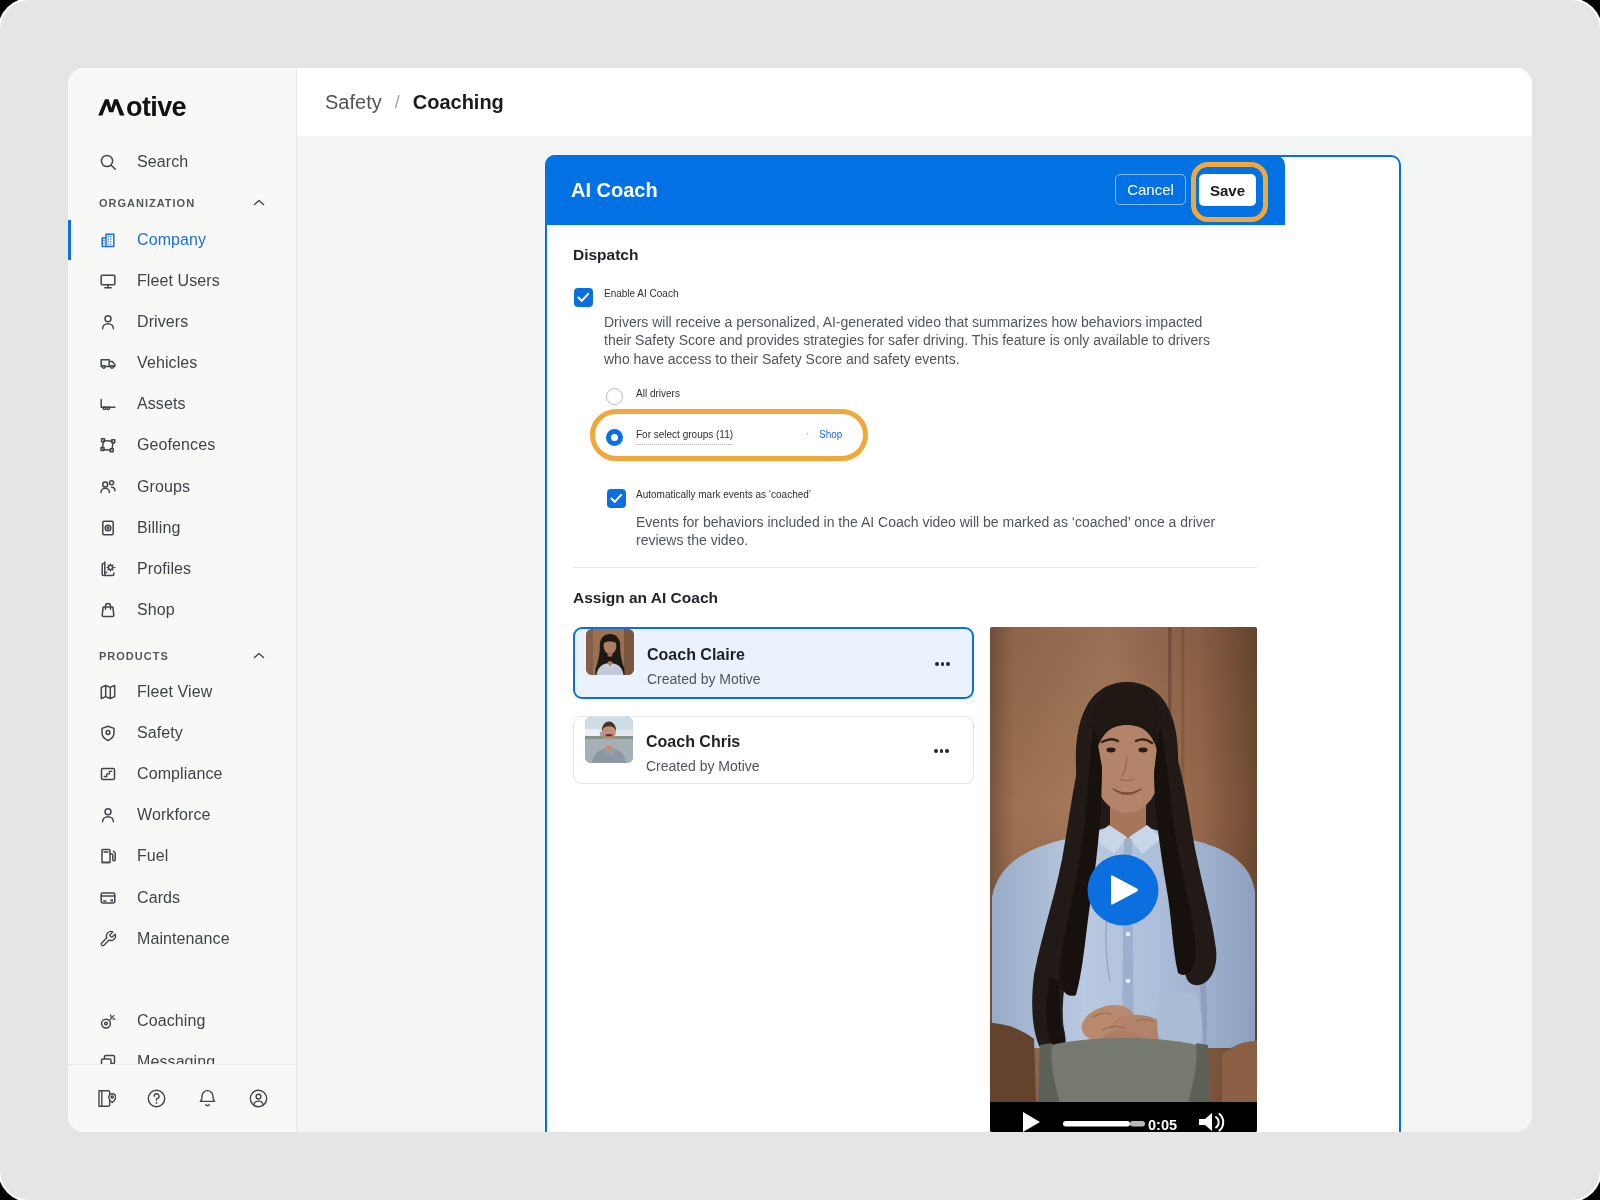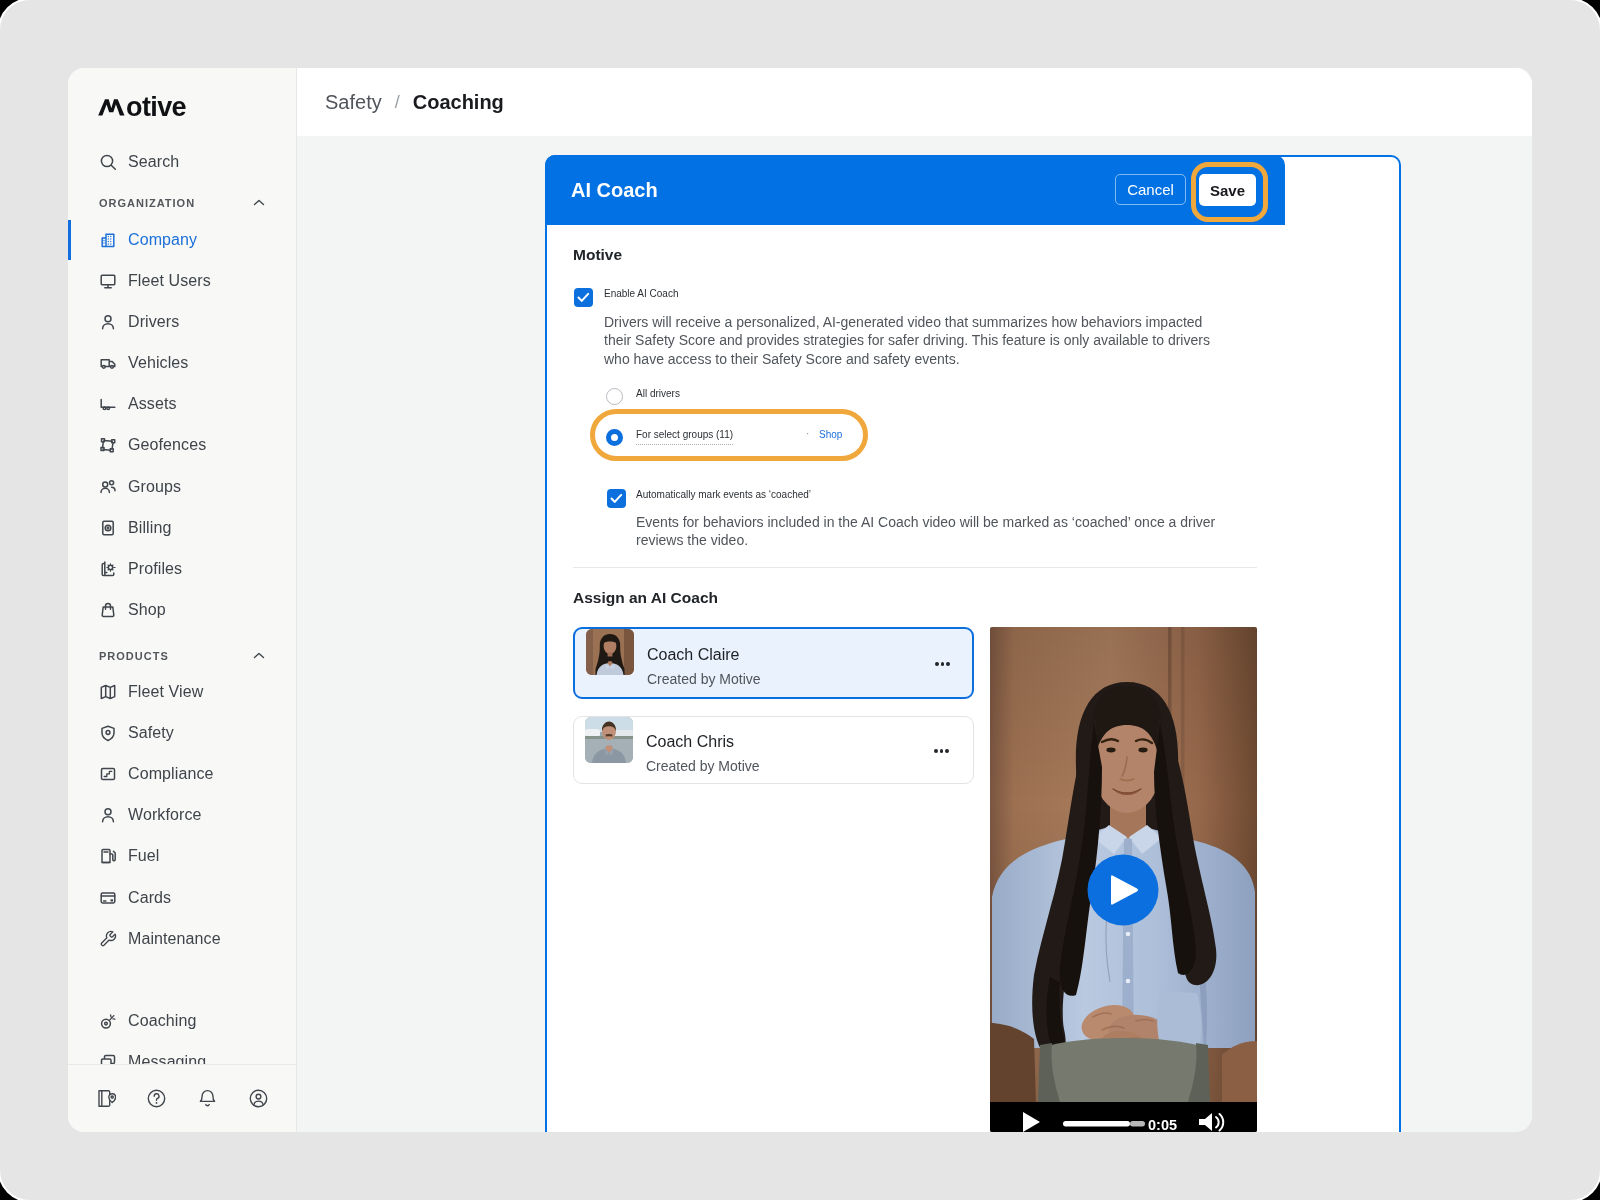--- a/index.html
+++ b/index.html
@@ -6,21 +6,21 @@
 #canvas{position:absolute;left:-2px;top:-2px;width:1604px;height:1204px;background:#e5e5e5;border:2px solid #fff;border-radius:32px}
 .win{position:absolute;left:68px;top:68px;width:1464px;height:1064px;background:#f3f4f4;border-radius:16px;overflow:hidden}
 .sidebar{position:absolute;left:0;top:0;width:229px;height:1064px;background:#f8f8f7;border-right:1px solid #e7e7e7}
 .topbar{position:absolute;left:229px;top:0;right:0;height:68px;background:#fff}
 .crumb{position:absolute;left:28px;top:0;height:68px;display:flex;align-items:center;font-size:20px;color:#50555b}
 .crumb b{color:#191b1e;font-weight:700}
 .crumb .sl{color:#9aa0a6;margin:0 13px;font-size:18px}
 .logo{position:absolute;left:28px;top:19px}
 .mrow{position:absolute;left:0;height:41px;width:228px;display:flex;align-items:center}
 .mrow .ic{width:18px;height:18px;margin-left:31px;flex:none}
-.mrow .lb{margin-left:11px;font-size:16px;color:#3f444a;letter-spacing:.1px}
+.mrow .lb{margin-left:20px;font-size:16px;color:#3f444a;letter-spacing:.1px}
 .mrow.act .lb{color:#1b6fd9}
 .actbar{position:absolute;left:0;width:3px;background:#0f6fe0}
 .shead{position:absolute;left:31px;width:198px;height:20px;display:flex;align-items:center;font-size:11px;letter-spacing:1px;color:#53575c;font-weight:700}
 .shead svg{position:absolute;right:32px;top:6px}
 .sfoot{position:absolute;left:0;bottom:0;width:228px;height:68px;background:#f8f8f7;border-top:1px solid #e8e8e8;display:flex;align-items:center;justify-content:space-between;padding:0 27px}
 .panel{position:absolute;left:477px;top:87px;width:856px;height:977px;background:#fff;border:2px solid #0271e3;border-bottom:none;border-radius:10px 10px 0 0}
 .phead{position:absolute;left:-2px;top:-2px;width:740px;height:70px;background:#0271e3;border-radius:10px 10px 0 0}
 .ptitle{position:absolute;left:26px;top:0;height:70px;display:flex;align-items:center;color:#fff;font-size:20px;font-weight:700}
 .btn-cancel{position:absolute;left:570px;top:19px;width:71px;height:31px;border:1px solid rgba(255,255,255,.5);border-radius:5px;color:#fff;font-size:15px;display:flex;align-items:center;justify-content:center}
 .btn-save{position:absolute;left:654px;top:19px;width:57px;height:32px;background:#fff;border-radius:5px;color:#16181b;font-size:15px;font-weight:700;display:flex;align-items:center;justify-content:center}
@@ -33,21 +33,21 @@
 .lbl{position:absolute;font-size:10px;color:#2c3035;white-space:nowrap}
 .desc{position:absolute;font-size:14px;line-height:18.3px;color:#50555b}
 .radio{position:absolute;width:17px;height:17px;border-radius:50%}
 .r-off{border:1.5px solid #b6babf;background:#fff}
 .r-on{background:#fff;border:5.5px solid #0b6fdd}
 .divider{position:absolute;left:26px;width:684px;height:1px;background:#e8e8e8}
 .card{position:absolute;left:26px;width:401px;border-radius:9px}
 .card1{top:470px;height:72px;background:#e9f2fd;border:2px solid #0b6fdd}
 .card2{top:559px;height:68px;background:#fff;border:1px solid #e2e3e4}
 .card .av{position:absolute;left:11px;width:48px;height:46px;border-radius:6px;overflow:hidden}
-.card .t{position:absolute;left:72px;font-size:16px;font-weight:400;color:#1d2024}
+.card .t{position:absolute;left:72px;font-size:16px;font-weight:700;color:#1d2024}
 .card .s{position:absolute;left:72px;font-size:14px;color:#50555b}
 .dots{position:absolute;left:360px;width:15px;display:flex;justify-content:space-between}
 .dots i{width:3.8px;height:3.8px;border-radius:50%;background:#24272b}
 .video{position:absolute;left:443px;top:470px;width:267px;height:505px;border-radius:2px;overflow:hidden}
 </style></head>
 <body>
 <div id="canvas">
 <div class="win">
   <div class="sidebar">
     <div class="logo"><svg width="110" height="32" viewBox="0 0 110 32">
@@ -232,21 +232,21 @@
   <div class="topbar">
     <div class="crumb">Safety<span class="sl">/</span><b>Coaching</b></div>
   </div>
   <div class="panel">
     <div class="phead">
       <div class="ptitle">AI Coach</div>
       <div class="btn-cancel">Cancel</div>
       <div class="btn-save">Save</div>
     </div>
     <div class="ring ring1"></div>
-    <div class="h2" style="top:89px">Motive</div>
+    <div class="h2" style="top:89px">Dispatch</div>
     <div class="cb" style="left:27px;top:131px">
           <svg width="15" height="15" viewBox="0 0 15 15">
             <path d="M2.5 7.5l3.2 3.4 6.5-7" stroke="#fff" stroke-width="2" fill="none" stroke-linecap="round" stroke-linejoin="round"></path>
           </svg>
         </div>
     <div class="lbl" style="left:57px;top:131px">Enable AI Coach</div>
     <div class="desc" style="left:57px;top:156px;width:660px">Drivers will receive a personalized, AI-generated video that summarizes how behaviors impacted<br>their Safety Score and provides strategies for safer driving. This feature is only available to drivers<br>who have access to their Safety Score and safety events.</div>
     <div class="radio r-off" style="left:59px;top:231px"></div>
     <div class="lbl" style="left:89px;top:231px">All drivers</div>
     <div class="ring ring2"></div>

